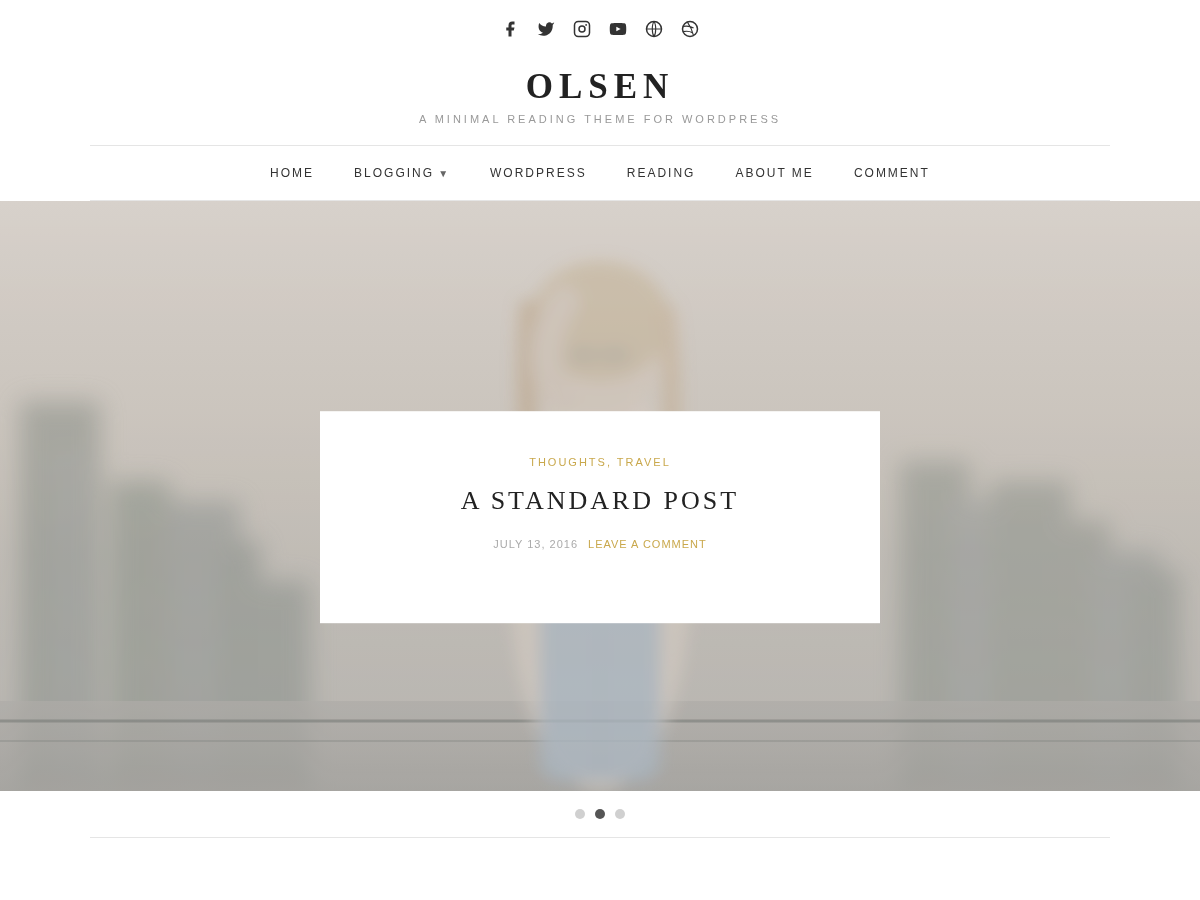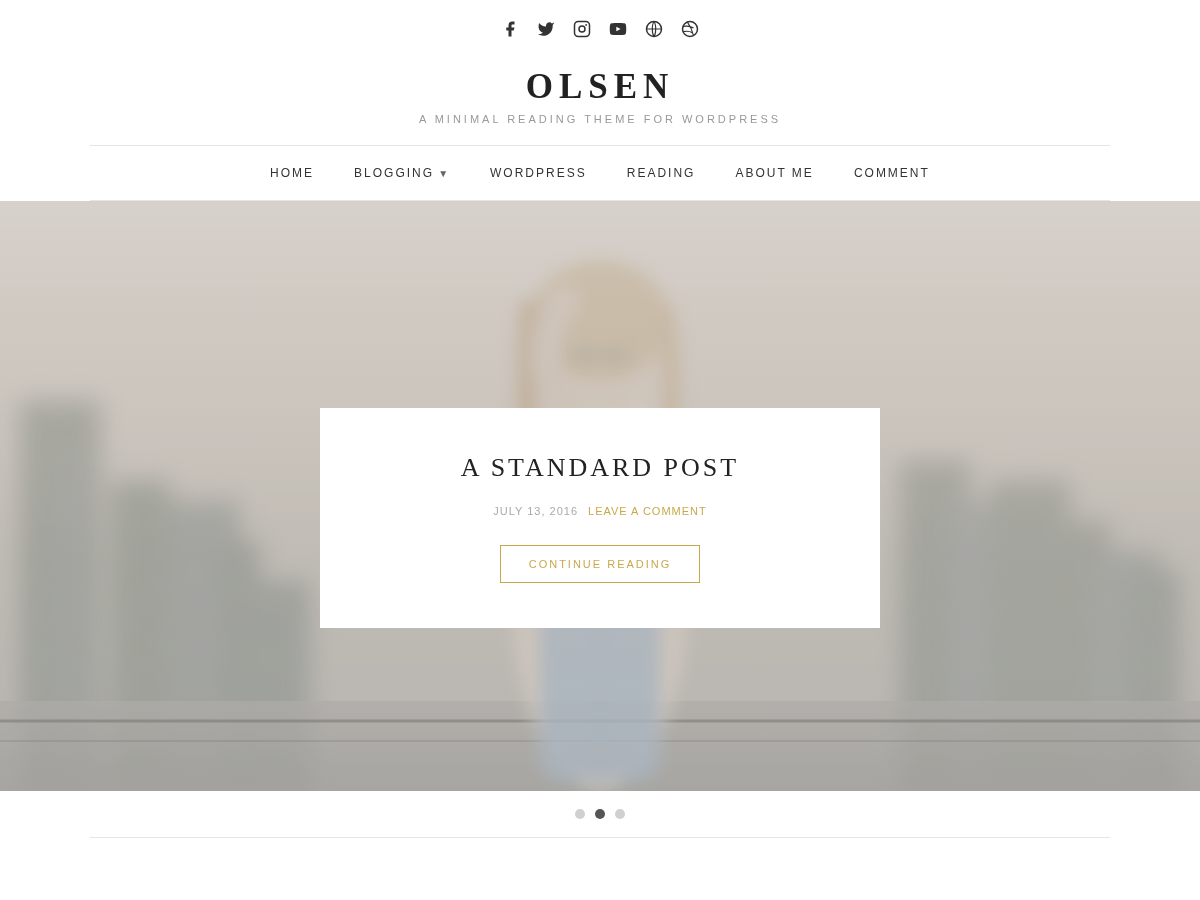--- a/index.html
+++ b/index.html
@@ -366,26 +366,26 @@
       <line x1="598" y1="154" x2="601" y2="154" stroke="#8a8278" stroke-width="2"></line>
 
       <ellipse cx="600" cy="310" rx="80" ry="70" fill="#e8e0d8" opacity="0.9"></ellipse>
 
       <rect x="540" y="360" width="120" height="220" rx="20" fill="#a8b8c8" opacity="0.9"></rect>
       <line x1="600" y1="360" x2="600" y2="580" stroke="#98a8b8" stroke-width="3" opacity="0.6"></line>
     </g>
   </svg>
 
   <div class="post-card">
+    <div class="post-categories">THOUGHTS, TRAVEL</div>
     <div class="post-title">A STANDARD POST</div>
     <div class="post-meta">
       <span class="post-meta-date">JULY 13, 2016</span>
       <a class="post-meta-comment">LEAVE A COMMENT</a>
     </div>
-    <a class="continue-btn">CONTINUE READING</a>
   </div>
 </div>
 
 <div class="carousel-dots">
   <span class="dot dot-inactive"></span>
   <span class="dot dot-active"></span>
   <span class="dot dot-inactive"></span>
 </div>
 
 <hr class="bottom-divider">

